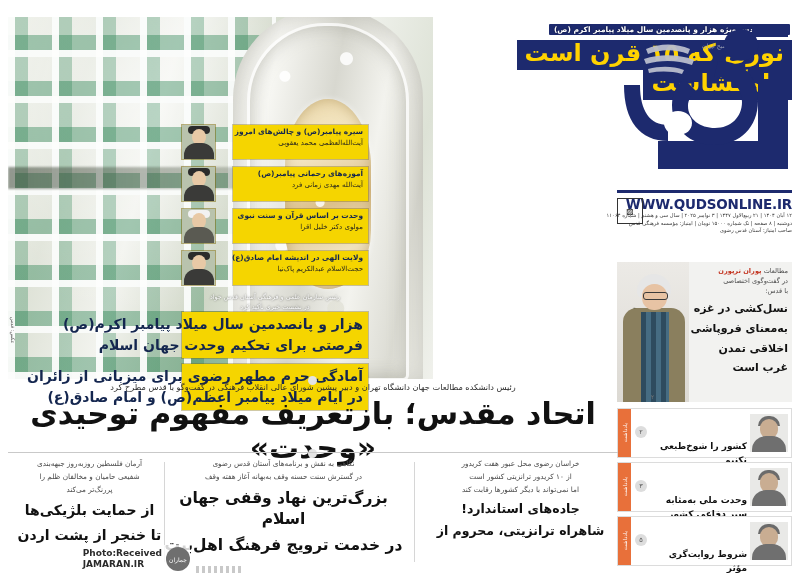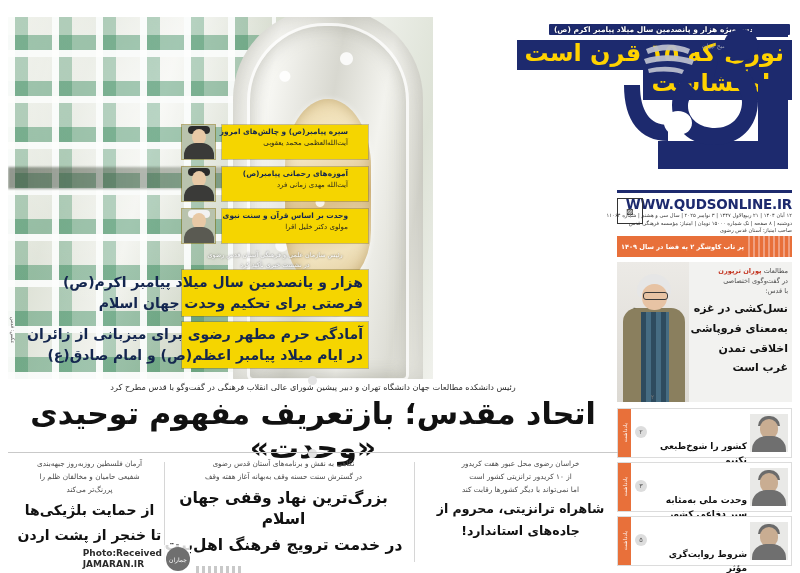--- a/index.html
+++ b/index.html
@@ -62,22 +62,22 @@
   .ov-kick{position:absolute;right:10px;top:24px;font-size:7.5px;font-weight:bold;color:#ffffff;
     background:#1d2a6e;padding:1px 5px;border-radius:1px;white-space:nowrap;text-shadow:0 0 2px rgba(0,0,0,.6);}
   .ov-h{position:absolute;right:8px;background:#1d2a6e;color:#ffd200;font-weight:bold;
     font-size:24px;line-height:1.08;padding:1px 8px 3px;white-space:nowrap;letter-spacing:-.3px;}
   .ov-h1{top:40px;}
   .ov-h2{top:70px;}
 
   
   .ylist{position:absolute;right:432px;top:125px;width:186px;}
   .yrow{position:relative;margin-bottom:6px;height:36px;}
-  .ybox{position:absolute;right:0;top:0;width:146px;height:34px;background:#f5d500;
-     box-shadow:0 0 0 1px rgba(120,100,0,.35);padding:2px 20px 0 4px;box-sizing:border-box;}
+  .ybox{position:absolute;right:0;top:0;width:135px;height:34px;background:#f5d500;
+     box-shadow:0 0 0 1px rgba(120,100,0,.35);padding:2px 5px 0 4px;box-sizing:border-box;}
   .ybox .l1{font-size:7.4px;font-weight:bold;color:#14264f;line-height:1.45;white-space:nowrap;}
   .ybox .l2{font-size:7px;color:#1f1f1f;line-height:1.45;white-space:nowrap;}
   .yav{position:absolute;left:0;top:0;width:33px;height:34px;background:#b9c3ad;overflow:hidden;
      box-shadow:0 0 0 1px rgba(120,100,0,.5);}
   .yav .head{position:absolute;left:50%;top:4px;transform:translateX(-50%);width:14px;height:16px;border-radius:50%;background:#e8c9a6;}
   .yav .turb{position:absolute;left:50%;top:1px;transform:translateX(-50%);width:22px;height:8px;border-radius:8px;background:#2b2b2b;}
   .yav .body{position:absolute;left:50%;bottom:0;transform:translateX(-50%);width:30px;height:16px;border-radius:12px 12px 0 0;background:#3a3a38;}
   .yav.w .turb{background:#f2f2f2;}
   .yav.w .body{background:#5a5a52;}
   
@@ -214,23 +214,34 @@
         <div class="l1">وحدت بر اساس قرآن و سنت نبوی</div>
         <div class="l2">مولوی دکتر خلیل اقرا</div>
       </div>
       <div class="yav w">
         <div class="turb"></div>
           <div class="head"></div>
           <div class="body"></div>
       </div>
     </div>
 
+    <div class="yrow">
+      <div class="ybox">
+        <div class="l1">ولایت الهی در اندیشه امام صادق(ع)</div>
+        <div class="l2">حجت‌الاسلام عبدالکریم پاک‌نیا</div>
+      </div>
+      <div class="yav">
+        <div class="turb"></div>
+          <div class="head"></div>
+          <div class="body"></div>
+      </div>
+    </div>
 
     <div class="grow">
-      <div class="gkick">رئیس سازمان علمی و فرهنگی آستان قدس رضوی</div>
+      <div class="gkick">رئیس سازمان علمی و فرهنگی آستان قدس جواد</div>
       <div class="gkick">در نشست خبری تأکید کرد</div>
       <div class="gbox">
         <div class="g1">هزار و پانصدمین سال میلاد پیامبر اکرم(ص)</div>
         <div class="g1">فرصتی برای تحکیم وحدت جهان اسلام</div>
       </div>
     </div>
 
     <div class="grow">
       <div class="gbox">
         <div class="g1">آمادگی حرم مطهر رضوی برای میزبانی از زائران</div>
@@ -261,24 +272,20 @@
   <div class="topline"></div>
 
   <div class="urlbar">
     <div class="qrbox">▨</div>
     <div class="u">WWW.QUDSONLINE.IR</div>
     <div class="d1">۱۲ آبان ۱۴۰۴ | ۲۱ ربیع‌الاول ۱۴۴۷ | ۳ نوامبر ۲۰۲۵ | سال سی و هشتم | شماره ۱۱۰۶۴</div>
     <div class="d2">دوشنبه | ۸ صفحه | تک شماره ۱۵۰۰۰ تومان | امتیاز: مؤسسه فرهنگی قدس</div>
     <div class="d3">صاحب امتیاز: آستان قدس رضوی</div>
   </div>
 
-  <div class="orangebar">
-    <div class="stripes"></div>
-    <div class="ot">پر تاب کاوشگر ۲ به فضا در سال ۱۴۰۹</div>
-  </div>
 
   <div class="intv">
     <div class="ph">
       <div class="strap"></div>
       <div class="torso"></div>
       <div class="shirt"></div>
       <div class="hair"></div>
       <div class="face"></div>
       <div class="glass"></div>
     </div>
@@ -354,22 +361,22 @@
   <div class="dot" style="left:308px;top:376px"></div>
   <div class="dot" style="left:308px;top:449px"></div>
   <div class="sepline"></div>
 
   <div class="cols">
 
     <div class="col c-right">
       <div class="k">خراسان رضوی محل عبور هفت کریدور</div>
       <div class="k">از ۱۰ کریدور ترانزیتی کشور است</div>
       <div class="k">اما نمی‌تواند با دیگر کشورها رقابت کند</div>
+      <div class="h">جاده‌های استاندارد!</div>
       <div class="h">شاهراه ترانزیتی، محروم از</div>
-      <div class="h">جاده‌های استاندارد!</div>
     </div>
 
     <div class="col c-mid">
       <div class="k">نگاهی به نقش و برنامه‌های آستان قدس رضوی</div>
       <div class="k">در گسترش سنت حسنه وقف به‌بهانه آغاز هفته وقف</div>
       <div class="h">بزرگ‌ترین نهاد وقفی جهان اسلام</div>
       <div class="h">در خدمت ترویج فرهنگ اهل‌بیت</div>
     </div>
 
     <div class="col c-left">

